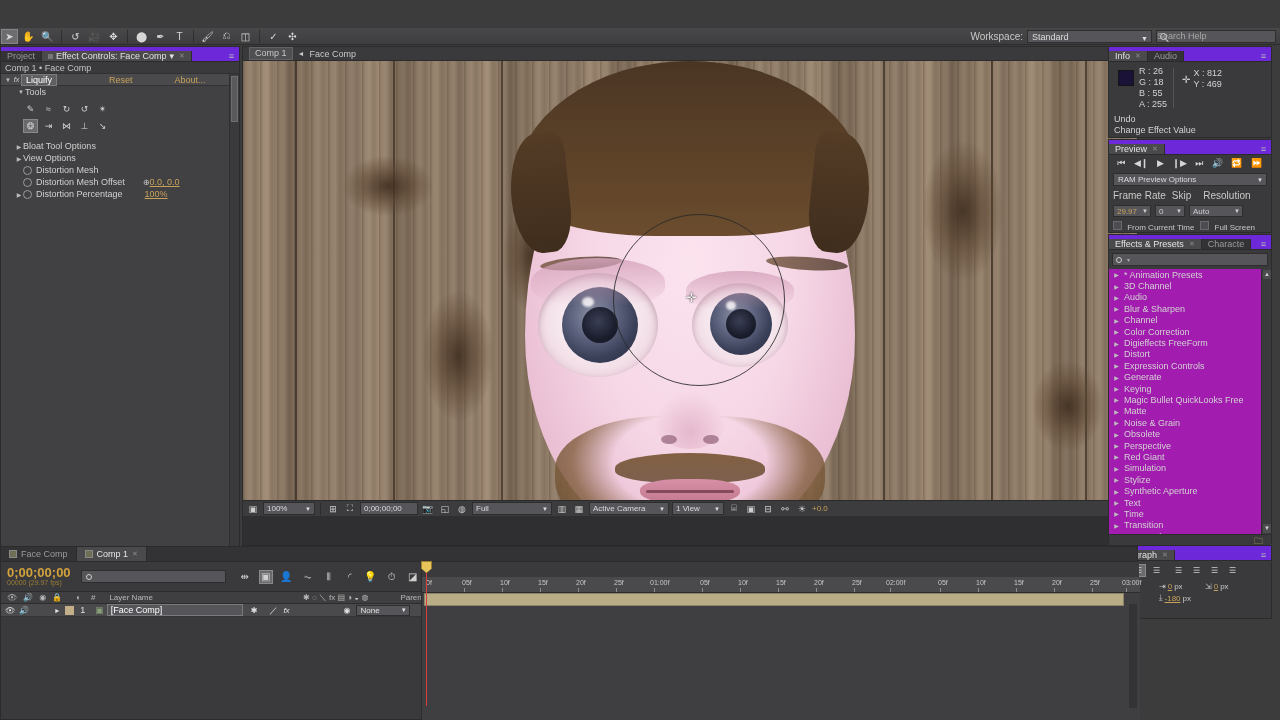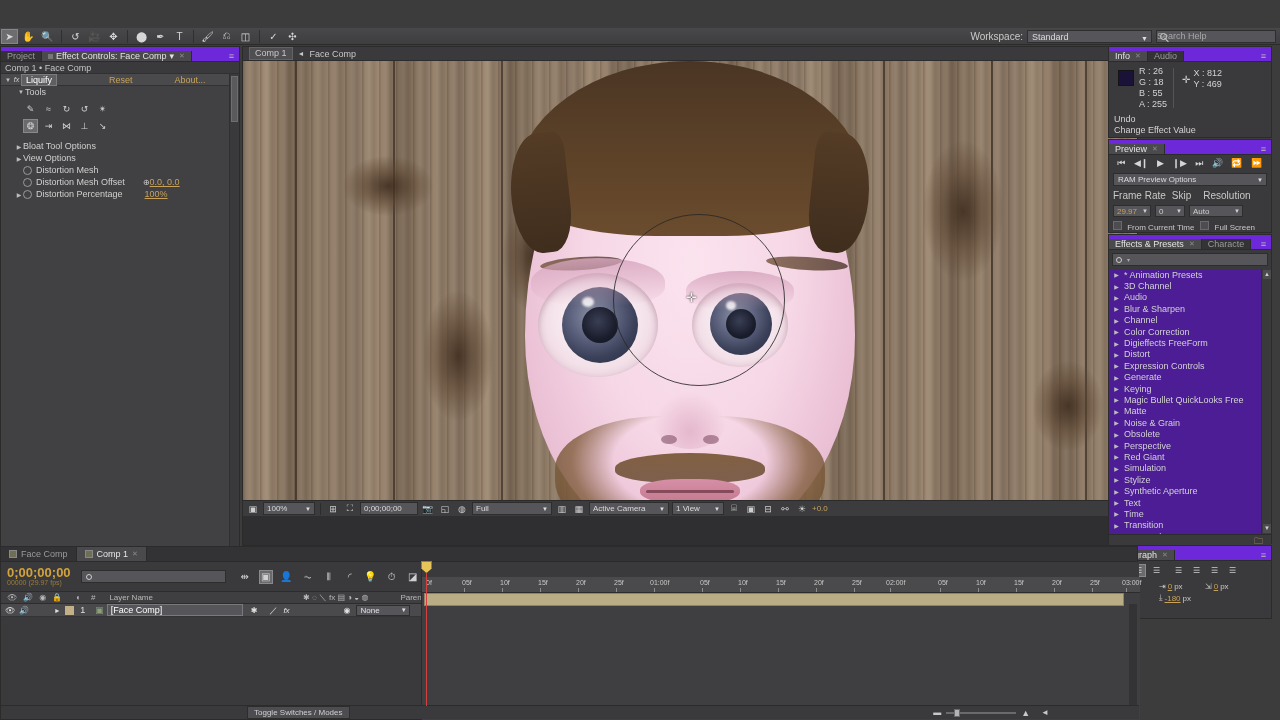--- a/index.html
+++ b/index.html
@@ -285,21 +285,21 @@
              position:relative; }
   .pv-small .arw{position:absolute;right:2px;font-size:6px;}
   .chk{ width:9px;height:9px;background:#4d4d51;border:1px solid #6a6a6e;
         display:inline-block;margin-right:3px; }
   #effects-panel { top:234px; height:310px; }
   .fx-search{ margin:3px;height:13px;background:#55555a;border:1px solid #2d2d2d;
               display:flex;align-items:center;padding-left:14px;position:relative;
               font-size:8px;color:#aaa; }
   .fx-search .mag{ position:absolute;left:3px;top:3px;width:6px;height:6px;
                    border:1px solid #cfcfcf;border-radius:50%; }
-  .fx-list{ position:relative;height:265px;overflow:hidden;background:#4c1d95; }
+  .fx-list{ position:relative;height:265px;overflow:hidden;background:#a21caf; }
   .fx-item{ height:11.4px;display:flex;align-items:center;font-size:9px;color:#d2d2d2;
             padding-left:4px;gap:4px; }
   .fx-item .tri{ font-size:6px;color:#bcbcbc;width:7px; }
   .fx-scroll{ position:absolute;right:0;top:0;width:10px;height:265px;background:#3a3a3c;
               border-left:1px solid #2f2f2f; }
   .fx-scroll .up,.fx-scroll .dn{ position:absolute;left:1px;width:8px;height:9px;
       font-size:6px;color:#cfcfcf;text-align:center;line-height:9px;background:#4c4c4e; }
   .fx-scroll .up{top:1px;} .fx-scroll .dn{bottom:1px;}
   .fx-foot{ height:14px;background:#3a3a3c;border-top:1px solid #2c2c2c;
             display:flex;align-items:center;justify-content:flex-end;padding-right:8px; }
@@ -942,26 +942,15 @@
       </div>
       <div class="track-area">
         <div class="layer-bar"></div>
       </div>
     </div>
     <div class="playhead" style="left:425px;">
       <div class="marker"></div>
     </div>
     <div class="tl-vscroll"></div>
 
-    <div class="tl-foot">
-      <div class="switch-btn">Toggle Switches / Modes</div>
-      <div class="zoom-slider">
-        <span style="font-size:8px;">▬</span>
-        <div class="zs-track">
-          <div class="zs-knob"></div>
-        </div>
-        <span style="font-size:9px;">▲</span>
-        <span style="font-size:8px;margin-left:6px;">◄</span>
-      </div>
-    </div>
   </div>
 
 </div>
 
 </body></html>

